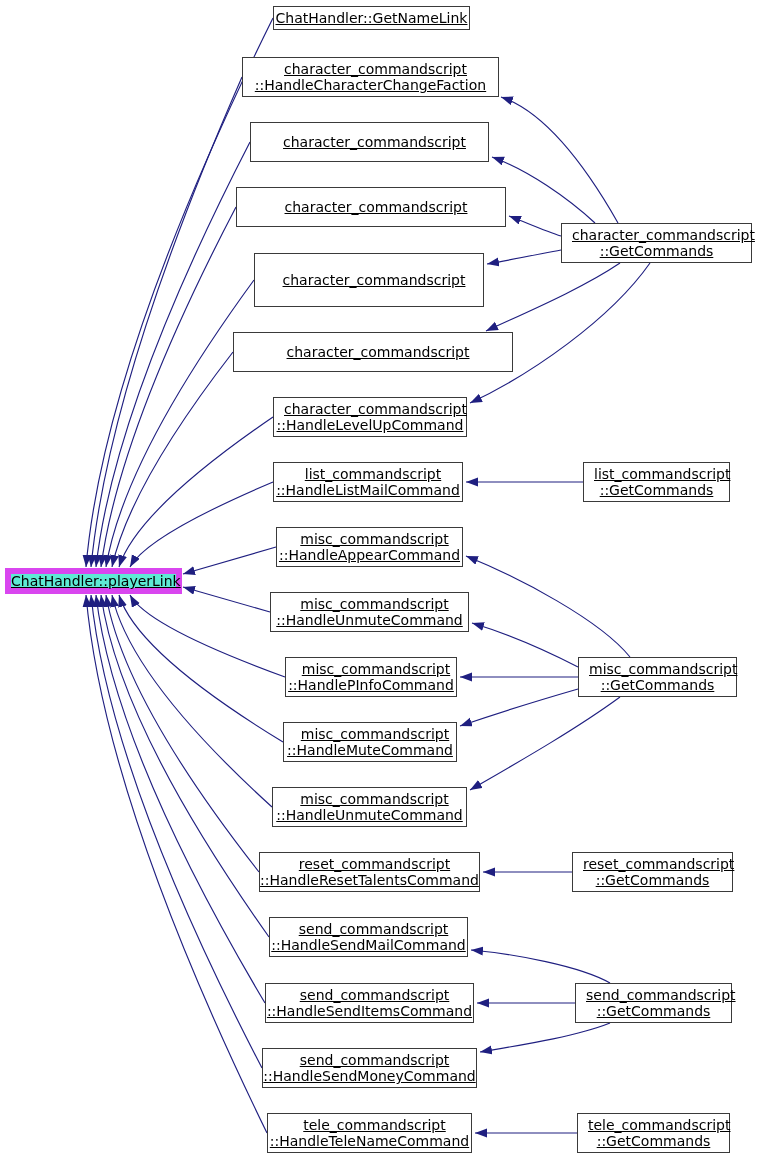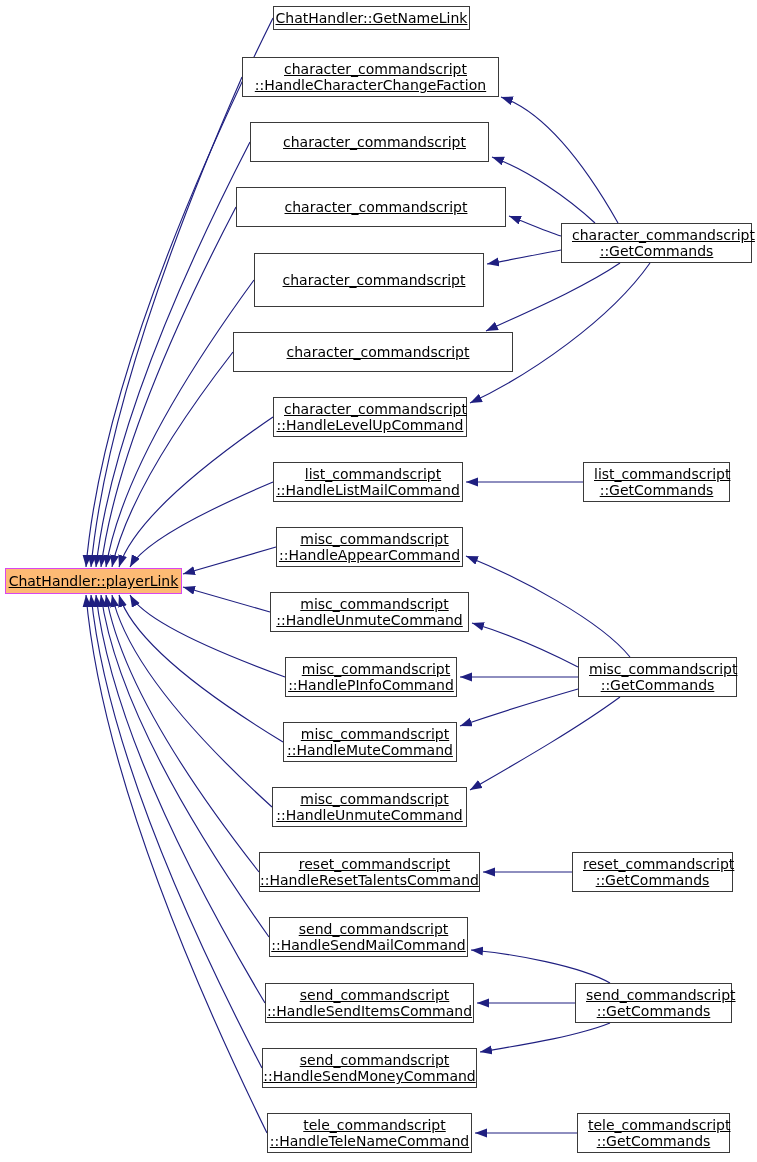--- a/index.html
+++ b/index.html
@@ -23,22 +23,22 @@
     line-height:16px;
     display:flex;
     flex-direction:column;
     justify-content:center;
     cursor:pointer;
     text-decoration:underline;
   }
   .node .line{white-space:nowrap;text-align:center;padding-left:10px;}
   .node .line.last{text-align:center;padding-left:0;}
   .node.current{
-    background:#fdba74;
-    border:1px solid #d946ef;
+    background:#5eead4;
+    border:6px solid #d946ef;
     cursor:default;
   }
 </style>
 </head>
 <body>
 
 <div class="canvas">
   <svg class="edge-layer" width="757" height="1162" viewBox="0 0 757 1162">
     <defs>
       <marker id="arrow" markerUnits="userSpaceOnUse" markerWidth="13" markerHeight="10" refX="12" refY="4.5" orient="auto">

